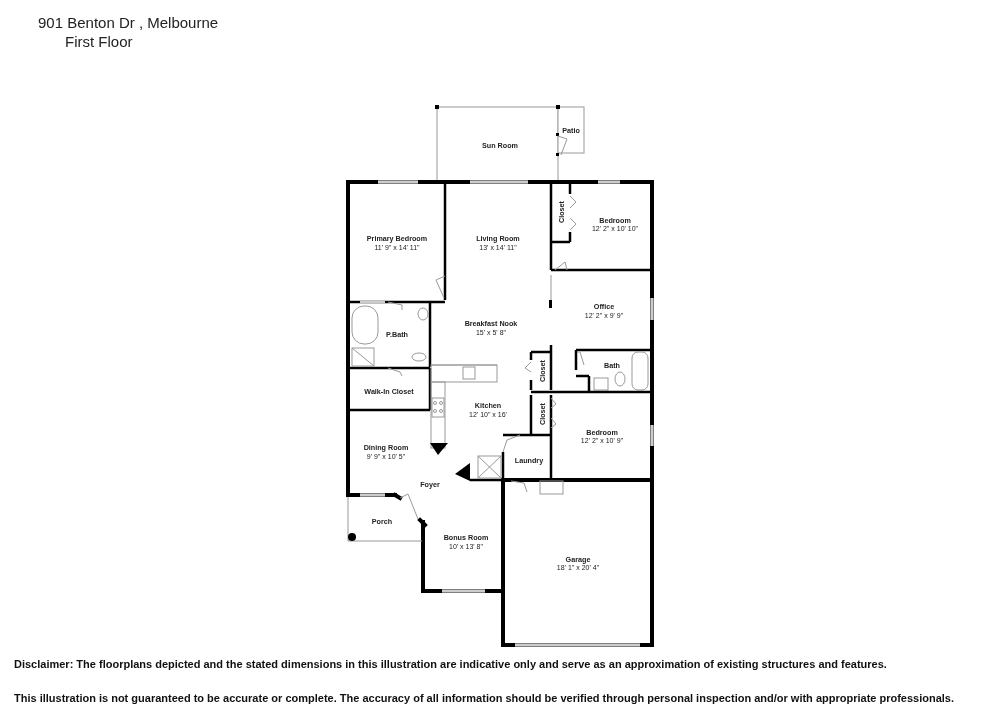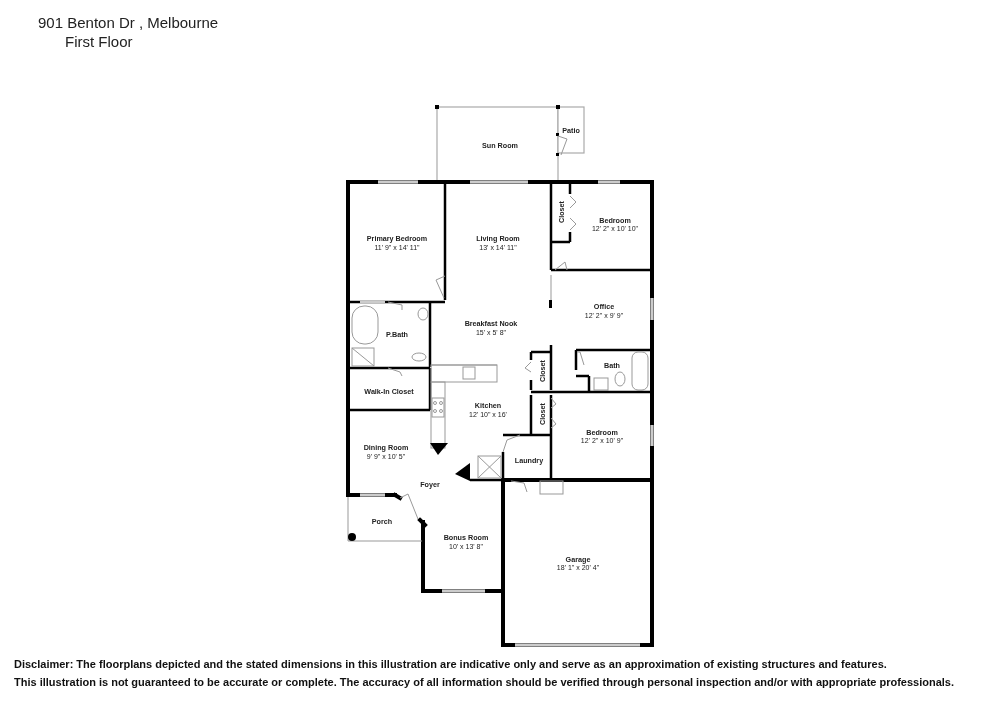--- a/index.html
+++ b/index.html
@@ -177,13 +177,13 @@
   <text x="529" y="463" class="rl">Laundry</text>
   <text x="430" y="487" class="rl">Foyer</text>
   <text x="382" y="524" class="rl">Porch</text>
   <text x="466" y="540" class="rl">Bonus Room</text>
   <text x="466" y="549" class="rd">10' x 13' 8"</text>
   <text x="578" y="562" class="rl">Garage</text>
   <text x="578" y="570" class="rd">18' 1" x 20' 4"</text>
 </svg>
 
 <div class="disc" style="top:658px;">Disclaimer: The floorplans depicted and the stated dimensions in this illustration are indicative only and serve as an approximation of existing structures and features.</div>
-<div class="disc" style="top:676px;">This illustration is not guaranteed to be accurate or complete. The accuracy of all information should be verified through personal inspection and/or with appropriate professionals.</div>
+<div class="disc" style="top:692px;">This illustration is not guaranteed to be accurate or complete. The accuracy of all information should be verified through personal inspection and/or with appropriate professionals.</div>
 
 </body></html>

